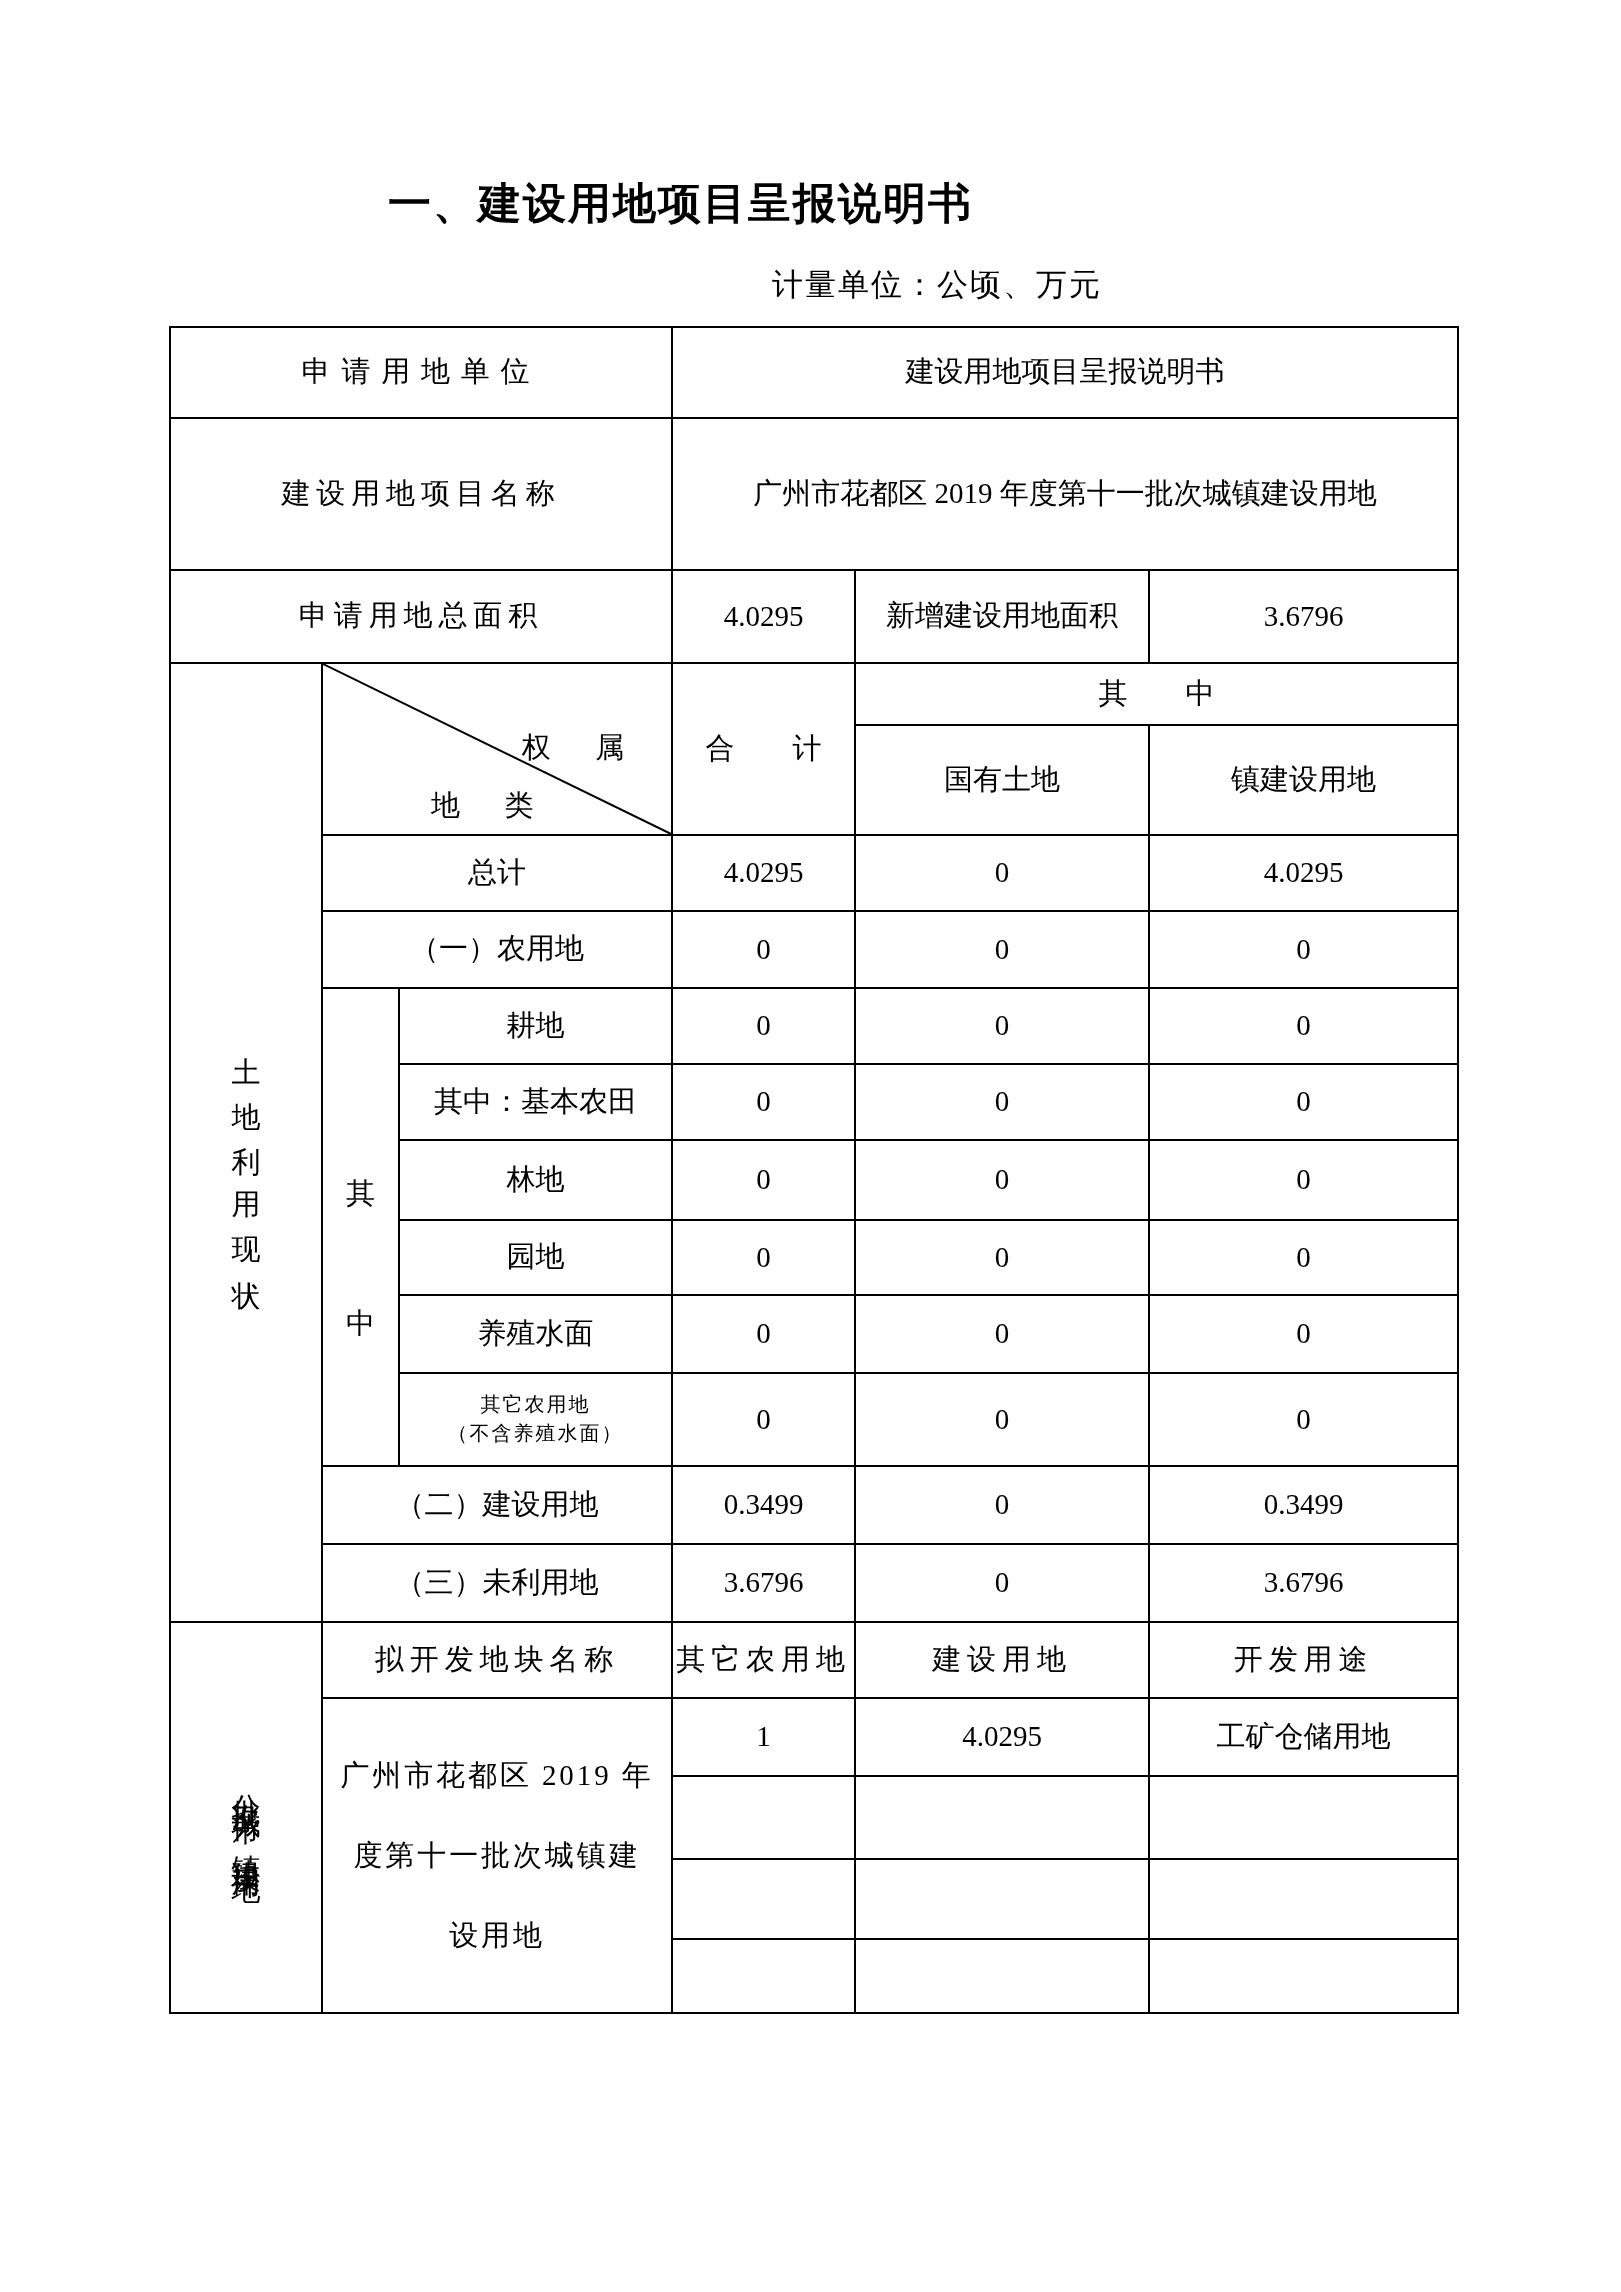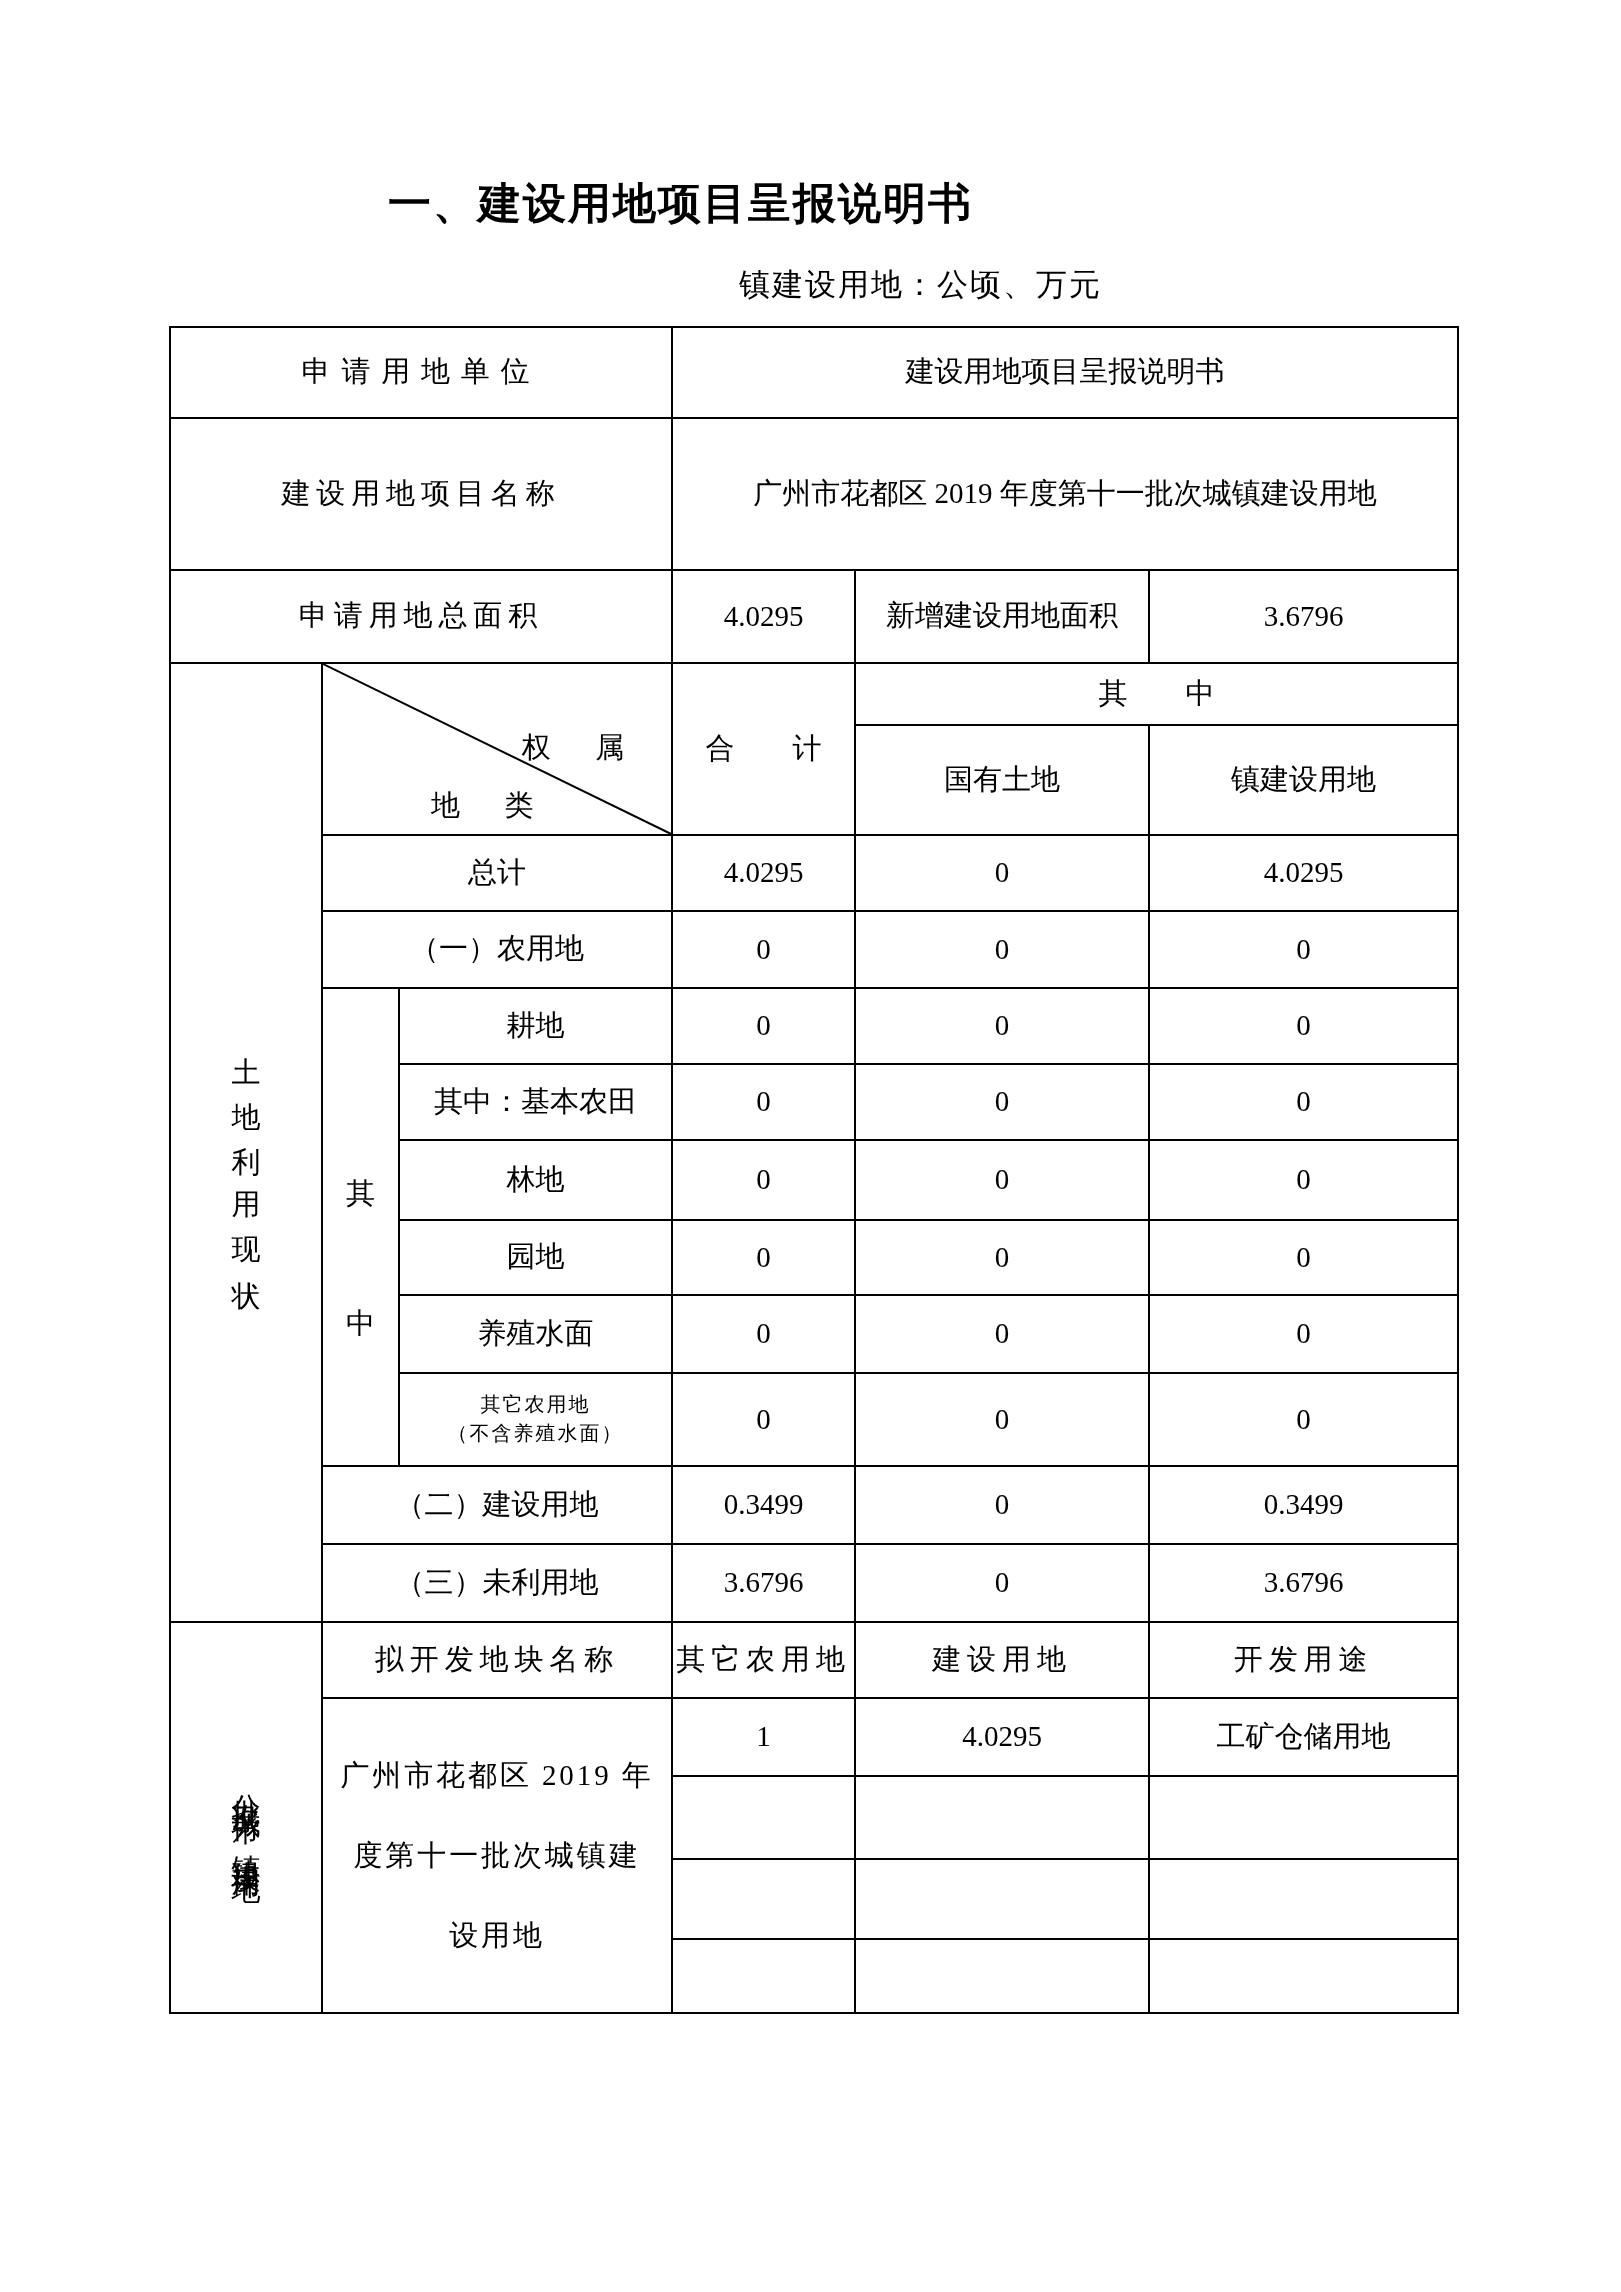--- a/index.html
+++ b/index.html
@@ -67,21 +67,21 @@
   
   .name-cell div { line-height: 80px; letter-spacing: 2.9px; }
 </style>
 </head>
 <body>
 
 <div class="sheet">
 
   <div class="doc-title">一、建设用地项目呈报说明书</div>
 
-  <div class="unit-note">镇建设用地：公顷、万元</div>
+  <div class="unit-note">计量单位：公顷、万元</div>
 
   <table class="main">
     <colgroup>
       <col style="width:152px">
         <col style="width:77px">
         <col style="width:273px">
       <col style="width:183px">
         <col style="width:294px">
         <col style="width:309px">
     </colgroup>

